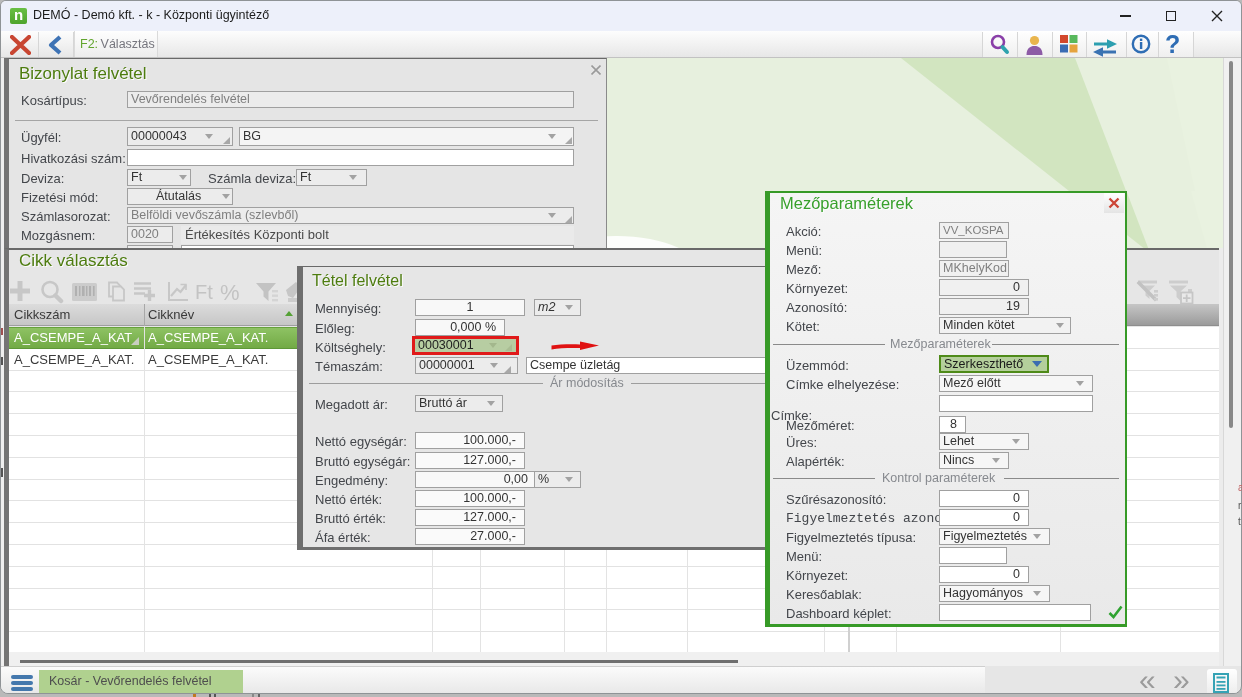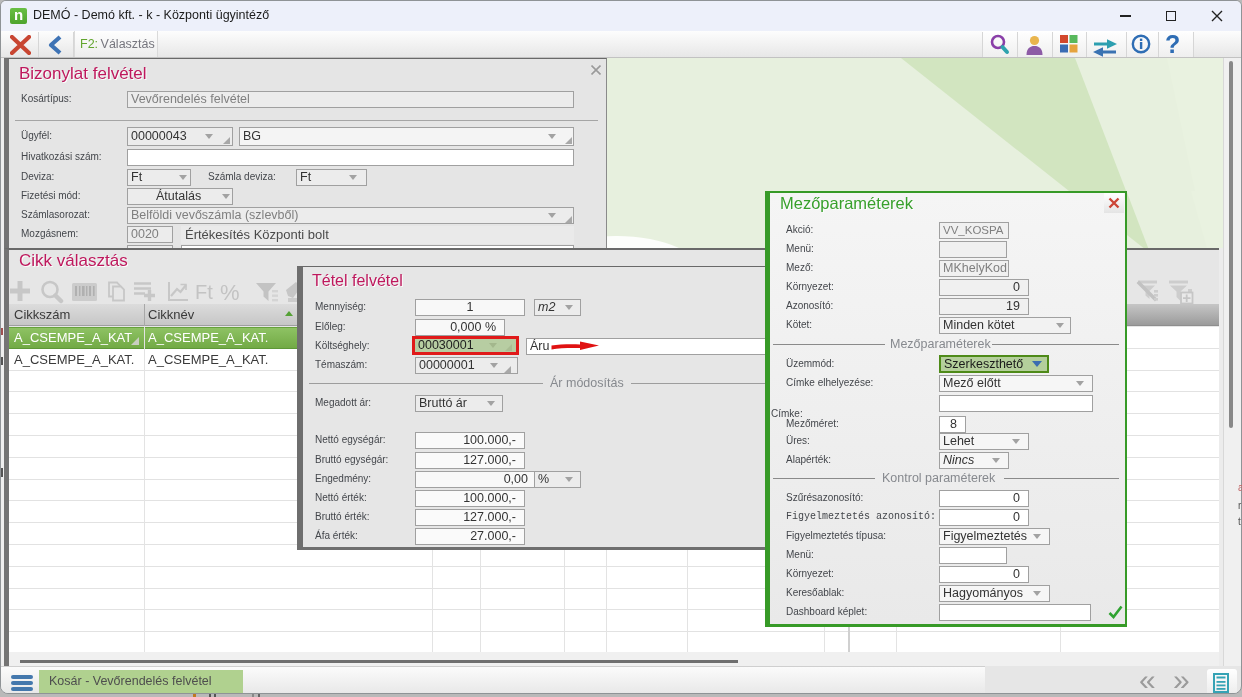--- a/index.html
+++ b/index.html
@@ -11,22 +11,22 @@
 .minbtn{position:absolute;left:1119px;top:14px;width:11px;height:2px;background:#222;}
 .maxbtn{position:absolute;left:1165px;top:10px;width:10px;height:10px;border:1.5px solid #222;}
 .clsbtn{position:absolute;left:1210px;top:9px;width:12px;height:12px;}
 
 .toolbar{position:absolute;left:0;top:30px;width:100%;height:27px;background:linear-gradient(#fdfdfd,#e7e7e7);border-bottom:1px solid #c2c2c2;}
 .tsep{position:absolute;top:1px;width:1px;height:25px;background:#d6d6d6;}
 .f2tile{position:absolute;left:73px;top:0px;width:84px;height:26px;background:linear-gradient(#fefefe,#ededed);border-left:1px solid #dadada;border-right:1px solid #dadada;}
 .f2txt{position:absolute;left:79px;top:6px;font-size:12.5px;color:#62a52e;}
 .f2txt span{color:#76767e;}
 
-.ptitle{font-size:17px;color:#be185d;text-shadow:1px 1px 0 rgba(255,255,255,.9);}
-.lbl{position:absolute;font-size:10px;color:#43464b;white-space:nowrap;}
+.ptitle{font-size:17px;color:#4d7c0f;text-shadow:1px 1px 0 rgba(255,255,255,.9);}
+.lbl{position:absolute;font-size:13px;color:#43464b;white-space:nowrap;}
 .inp{position:absolute;height:17px;border:1px solid #a0a0a0;background:#f8f8f8;font-size:12.5px;color:#333;line-height:15px;padding:0 3px;white-space:nowrap;overflow:hidden;}
 .ro{background:#ececec;}
 .num{text-align:right;padding-right:8px !important;}
 .dar{position:absolute;width:0;height:0;border-left:4px solid transparent;border-right:4px solid transparent;border-top:5px solid #a2a2a2;}
 .cor{position:absolute;width:0;height:0;border-bottom:7px solid #a8a8a8;border-left:7px solid transparent;}
 .sepline{position:absolute;height:1px;background:#9d9d9d;}
 .septxt{position:absolute;font-size:12.5px;color:#86898e;background:transparent;}
 
 .content{position:absolute;left:0;top:57px;width:1242px;height:608px;background:#f0f0f0;}
 </style></head>
@@ -244,28 +244,28 @@
       <div class="inp ro" style="left:231px;top:32px;width:47px;font-style:italic;">m2</div>
       <div class="dar" style="left:262px;top:38px;"></div>
       <div class="lbl" style="left:12px;top:54px;">Előleg:</div>
       <div class="inp num" style="left:112px;top:52px;width:90px;background:#f8f8f8;">0,000 %</div>
       <div class="lbl" style="left:12px;top:73px;">Költséghely:</div>
       <div class="abs" style="left:109px;top:69px;width:107px;height:19px;border:3px solid #e01a1a;background:#b7cda2;">
         <div class="abs" style="left:3px;top:0px;font-size:12.5px;color:#222;line-height:13px;">00030001</div>
         <div class="dar" style="left:74px;top:4px;border-top-color:#a3b78d;"></div>
         <div class="cor" style="left:90px;top:5px;border-bottom-color:#a9bd93;"></div>
       </div>
-      <div class="inp" style="left:223px;top:71px;width:243px;background:#fff;">Áru</div>
       <svg class="abs" style="left:246px;top:72px" width="52" height="13" viewBox="0 0 52 13">
           <path d="M2.5 6.6 C10 5.5 20 5.1 31 5.5 L31 2.4 L50 6.6 L31 11 L31 9.1 C20 8.8 10 9.3 2.5 10.4 Z" fill="#e01212"></path>
         </svg>
       <div class="lbl" style="left:12px;top:92px;">Témaszám:</div>
       <div class="inp ro" style="left:112px;top:90px;width:103px;">00000001</div>
       <div class="dar" style="left:187px;top:96px;"></div>
       <div class="cor" style="left:201px;top:99px;"></div>
+      <div class="inp" style="left:223px;top:90px;width:243px;background:#fff;">Csempe üzletág</div>
       <div class="sepline" style="left:6px;top:116px;width:234px;"></div>
       <div class="septxt" style="left:247px;top:109px;">Ár módosítás</div>
       <div class="sepline" style="left:328px;top:116px;width:134px;"></div>
       <div class="lbl" style="left:12px;top:130px;">Megadott ár:</div>
       <div class="inp ro" style="left:112px;top:128px;width:88px;">Bruttó ár</div>
       <div class="dar" style="left:184px;top:134px;"></div>
       <div class="lbl" style="left:12px;top:167px;">Nettó egységár:</div>
       <div class="inp num" style="left:112px;top:165px;width:110px;background:#fafafa;">100.000,-</div>
       <div class="lbl" style="left:12px;top:187px;">Bruttó egységár:</div>
       <div class="inp num" style="left:112px;top:185px;width:110px;background:#fafafa;">127.000,-</div>
@@ -312,21 +312,21 @@
       <div class="inp" style="left:169px;top:182px;width:154px;background:#f6f6f6;">Mező előtt</div>
       <div class="dar" style="left:306px;top:188px;"></div>
       <div class="lbl" style="left:1px;top:204px;margin-top:11px;">Címke:</div>
       <div class="inp" style="left:169px;top:202px;width:154px;background:#fff;"></div>
       <div class="lbl" style="left:16px;top:225px;">Mezőméret:</div>
       <div class="inp num" style="left:169px;top:223px;width:27px;background:#fff;">8</div>
       <div class="lbl" style="left:16px;top:242px;">Üres:</div>
       <div class="inp" style="left:169px;top:240px;width:90px;background:#f6f6f6;">Lehet</div>
       <div class="dar" style="left:242px;top:246px;"></div>
       <div class="lbl" style="left:16px;top:261px;">Alapérték:</div>
-      <div class="inp" style="left:169px;top:259px;width:70px;background:#f6f6f6;font-style:italic;">Nincs</div>
+      <div class="inp" style="left:169px;top:259px;width:70px;background:#f6f6f6;">Nincs</div>
       <div class="dar" style="left:222px;top:265px;"></div>
       <div class="sepline" style="left:3px;top:285px;width:102px;background:#8a8a8a;"></div>
       <div class="septxt" style="left:112px;top:278px;">Kontrol paraméterek</div>
       <div class="sepline" style="left:234px;top:285px;width:115px;background:#8a8a8a;"></div>
       <div class="lbl" style="left:16px;top:299px;">Szűrésazonosító:</div>
       <div class="inp num" style="left:169px;top:297px;width:90px;background:#fff;">0</div>
       <div class="lbl" style="left:16px;top:318px;font-family:Liberation Mono, monospace;">Figyelmeztetés azonosító:</div>
       <div class="inp num" style="left:169px;top:316px;width:90px;background:#fff;">0</div>
       <div class="lbl" style="left:16px;top:337px;">Figyelmeztetés típusa:</div>
       <div class="inp" style="left:169px;top:335px;width:111px;background:#f6f6f6;">Figyelmeztetés</div>

